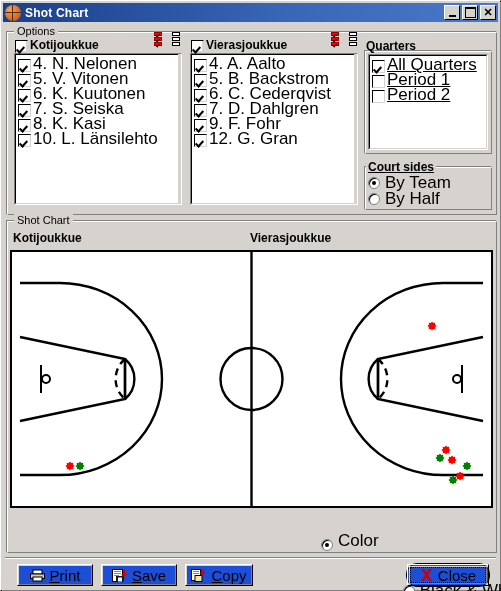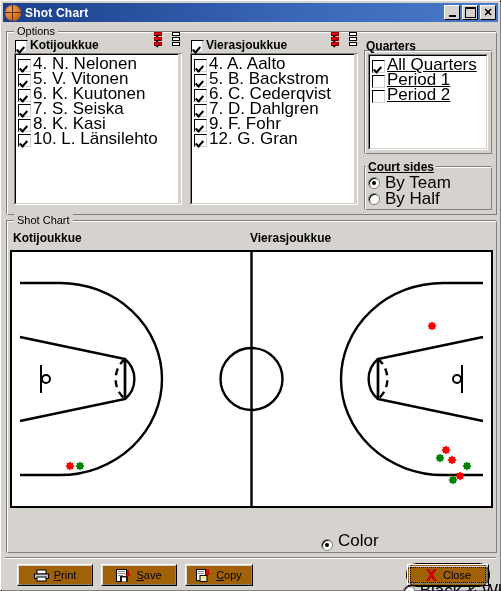--- a/index.html
+++ b/index.html
@@ -171,25 +171,25 @@
     position: absolute; left: 9px; top: 249px;
     width: 483px; height: 258px;
     background: #ffffff;
     border: 2px solid #000;
   }
   #court-svg { display: block; width: 479px; height: 254px; }
 
   
   .pbtn {
     position: absolute;
-    background: #a16207;
+    background: #1d4ed8;
     border: 1px solid #ffffff;
     border-right-color: #000000; border-bottom-color: #000000;
     display: flex; align-items: center; justify-content: center;
-    font-size: 11px; cursor: default;
+    font-size: 15px; cursor: default;
   }
   .pbtn .in {
     position: absolute; left: 0; top: 0; right: 0; bottom: 0;
     border: 1px solid #d6d3ce;
     border-right-color: #808080; border-bottom-color: #808080;
     pointer-events: none;
   }
   .pbtn .lbl { position: relative; z-index: 2; display: flex; align-items: center; gap: 5px; }
   .pbtn u { text-decoration: underline; }
   .btn-default {

